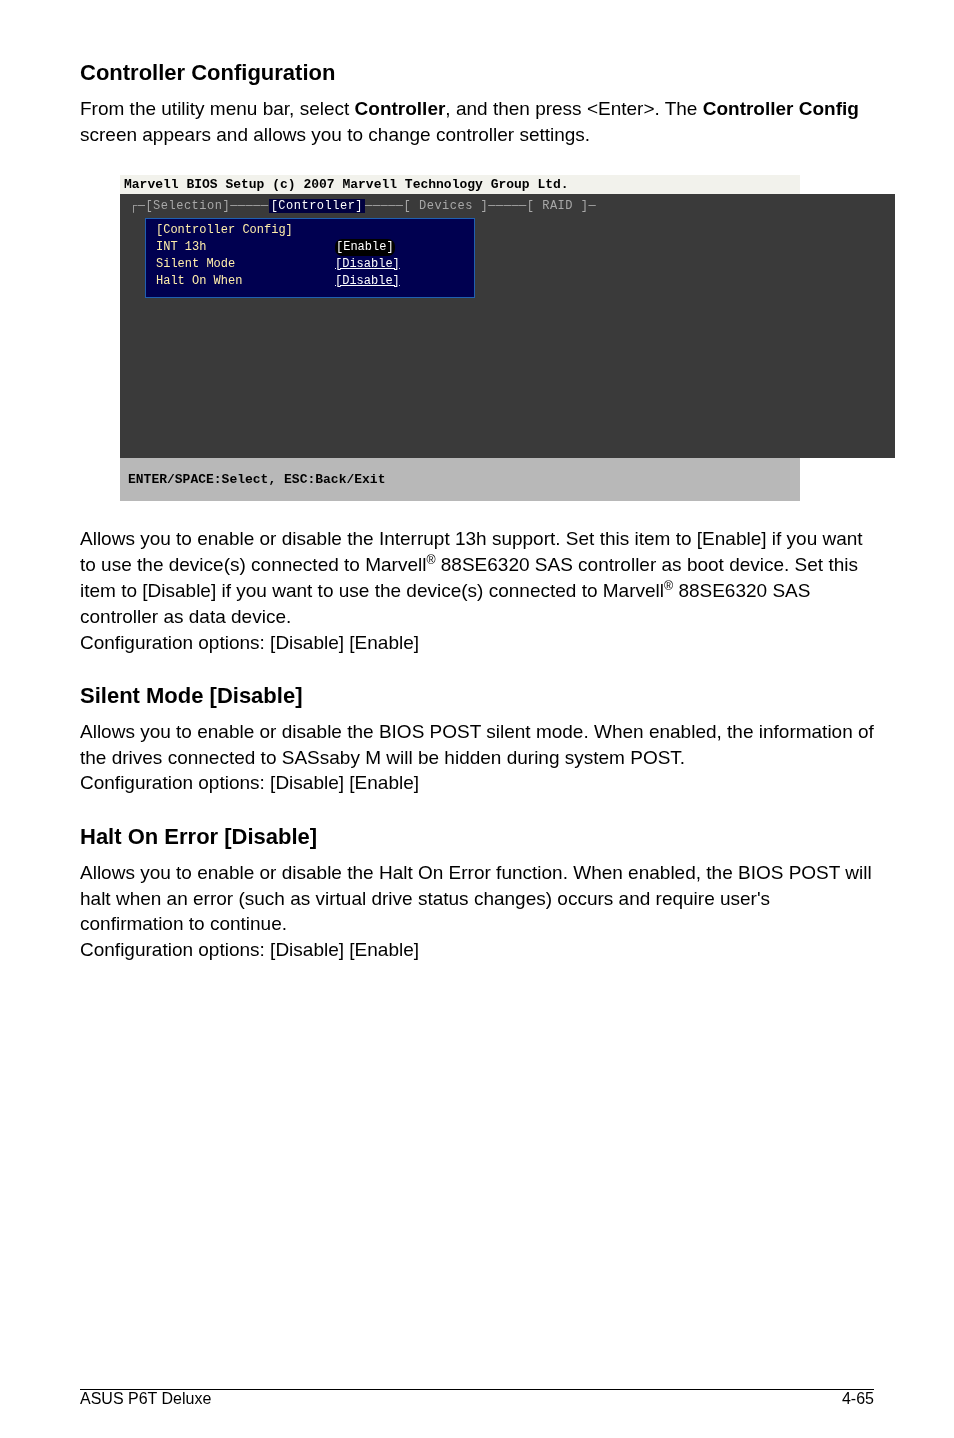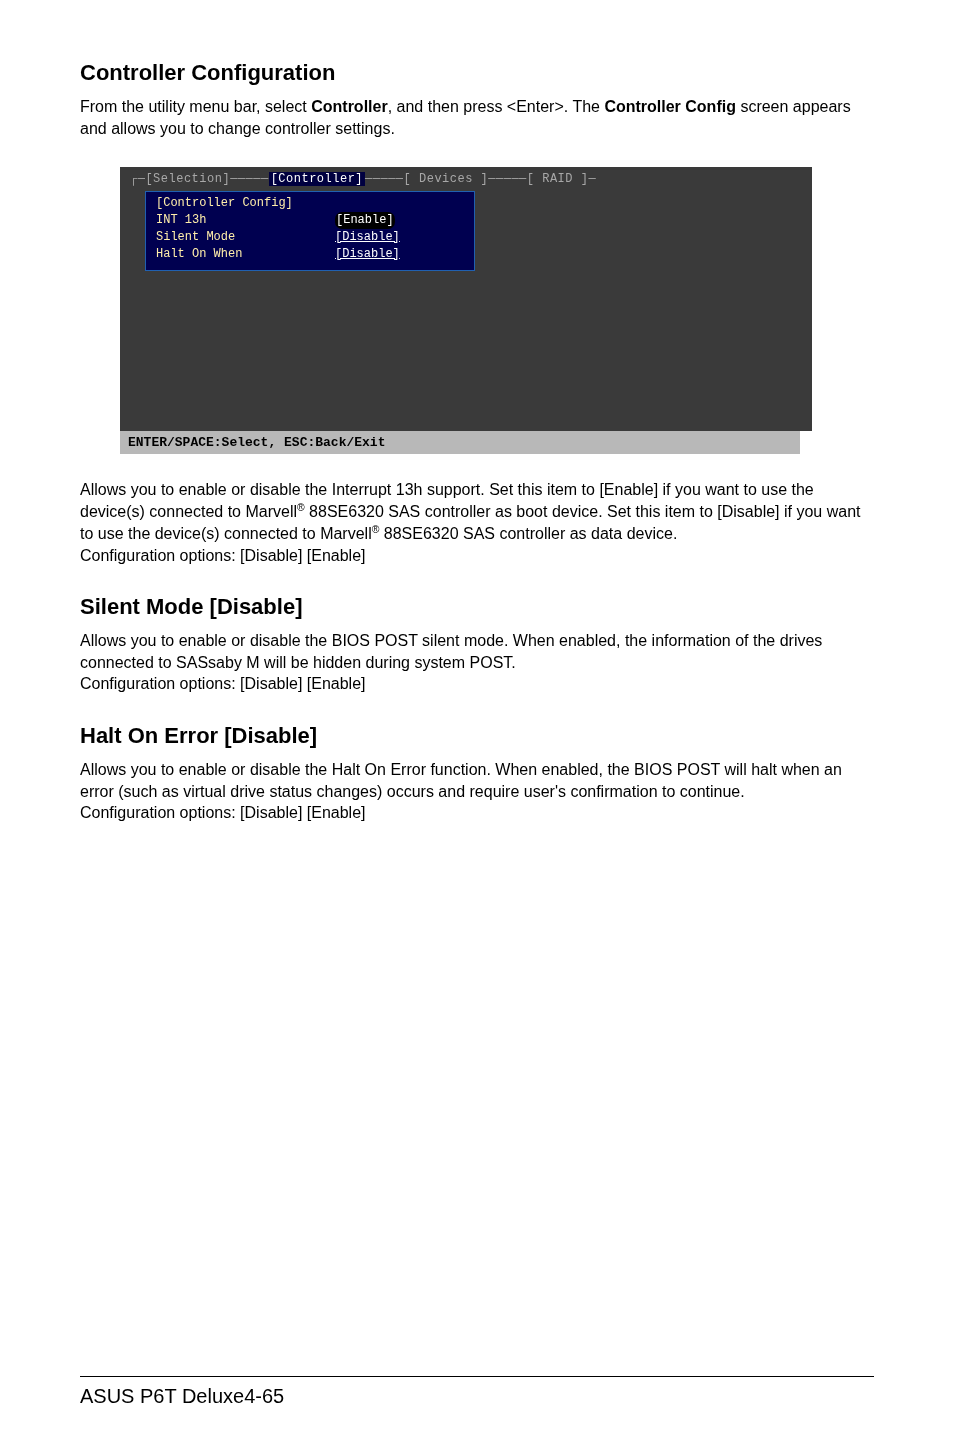--- a/index.html
+++ b/index.html
@@ -15,21 +15,21 @@
       min-height: 1438px;
       padding: 60px 80px 30px 80px;
       position: relative;
     }
     h2 {
       font-size: 22px;
       font-weight: bold;
       margin-bottom: 10px;
     }
     .paragraph {
-      font-size: 16px;
+      font-size: 19px;
       line-height: 1.35;
       margin-bottom: 15px;
     }
     .bold {
       font-weight: bold;
     }
     .sup {
       font-size: 0.65em;
       vertical-align: super;
     }
@@ -39,21 +39,21 @@
     .bios-title {
       font-family: "Courier New", monospace;
       font-size: 13px;
       font-weight: bold;
       color: #000;
       background: #F2F2EC;
       padding: 2px 4px;
       width: 680px;
     }
     .bios-screen {
-      width: 692px;
+      width: 775px;
       background: #3A3A3A;
       font-family: "Courier New", monospace;
       font-size: 11px;
       color: #fff;
       position: relative;
     }
     .bios-tabs {
       padding: 5px 10px 0 10px;
       color: #A8A8A8;
       font-size: 12px;
@@ -101,48 +101,49 @@
       color: #fff;
       padding: 0 1px;
       border-radius: 7px;
     }
     .bios-footer {
       background: #b8b8b8;
       color: #000;
       font-family: "Courier New", monospace;
       font-size: 13px;
       font-weight: bold;
-      padding: 4px 8px;
+      padding: 14px 8px;
       width: 680px;
     }
     .section {
       margin-bottom: 28px;
     }
     .page-footer {
       position: absolute;
       bottom: 30px;
       left: 80px;
       right: 80px;
       border-top: 1px solid #000;
-      padding-top: 8px;
       display: flex;
-      font-size: 20px;
+      justify-content: space-between;
+      font-size: 16px;
     }
   </style>
 </head>
 <body>
 
 <div class="section">
   <h2>Controller Configuration</h2>
   <p class="paragraph">
     <span>From the utility menu bar, select </span><span class="bold">Controller</span><span>, and then press &lt;Enter&gt;. The </span><span class="bold">Controller Config</span><span> screen appears and allows you to change controller settings.</span>
   </p>
 </div>
 
 <div class="bios-container">
+  <div class="bios-title">Marvell BIOS Setup (c) 2007 Marvell Technology Group Ltd.</div>
   <div class="bios-screen">
     <div class="bios-tabs">
       <span>┌─</span><span class="bios-tab-label">[Selection]</span><span>─────</span><span class="bios-tab-active">[Controller]</span><span>─────</span><span class="bios-tab-label">[ Devices ]</span><span>─────</span><span class="bios-tab-label">[  RAID  ]</span><span>─</span>
     </div>
     <div class="bios-main">
       <div class="bios-popup">
         <div class="popup-title">[Controller Config]</div>
         <div class="popup-row">
           <span class="popup-label">INT 13h</span>
           <span class="popup-value-highlight">[Enable]</span>

